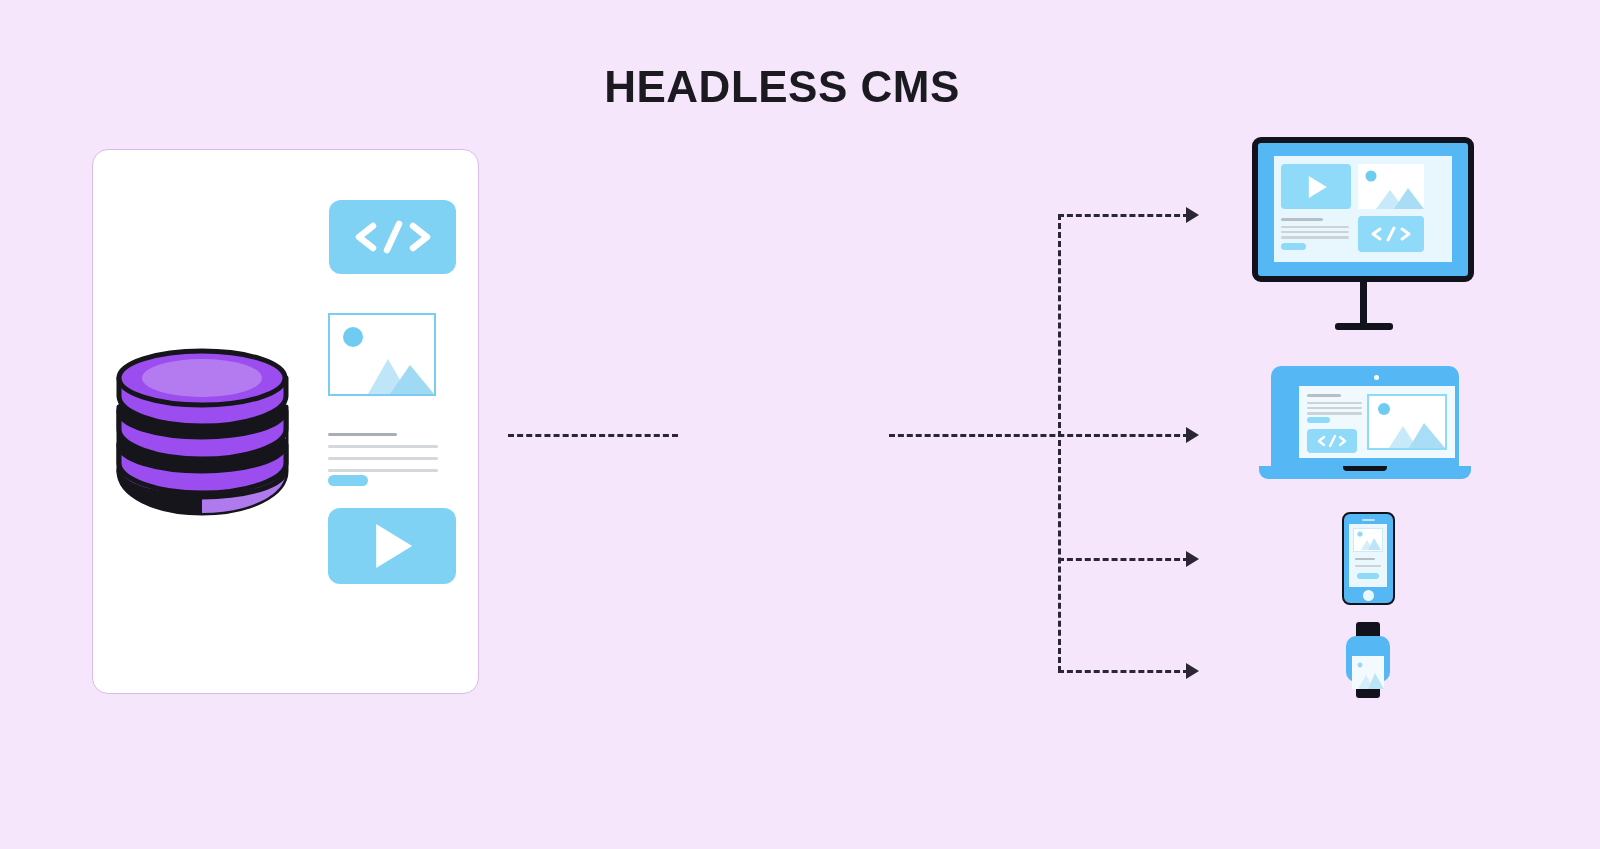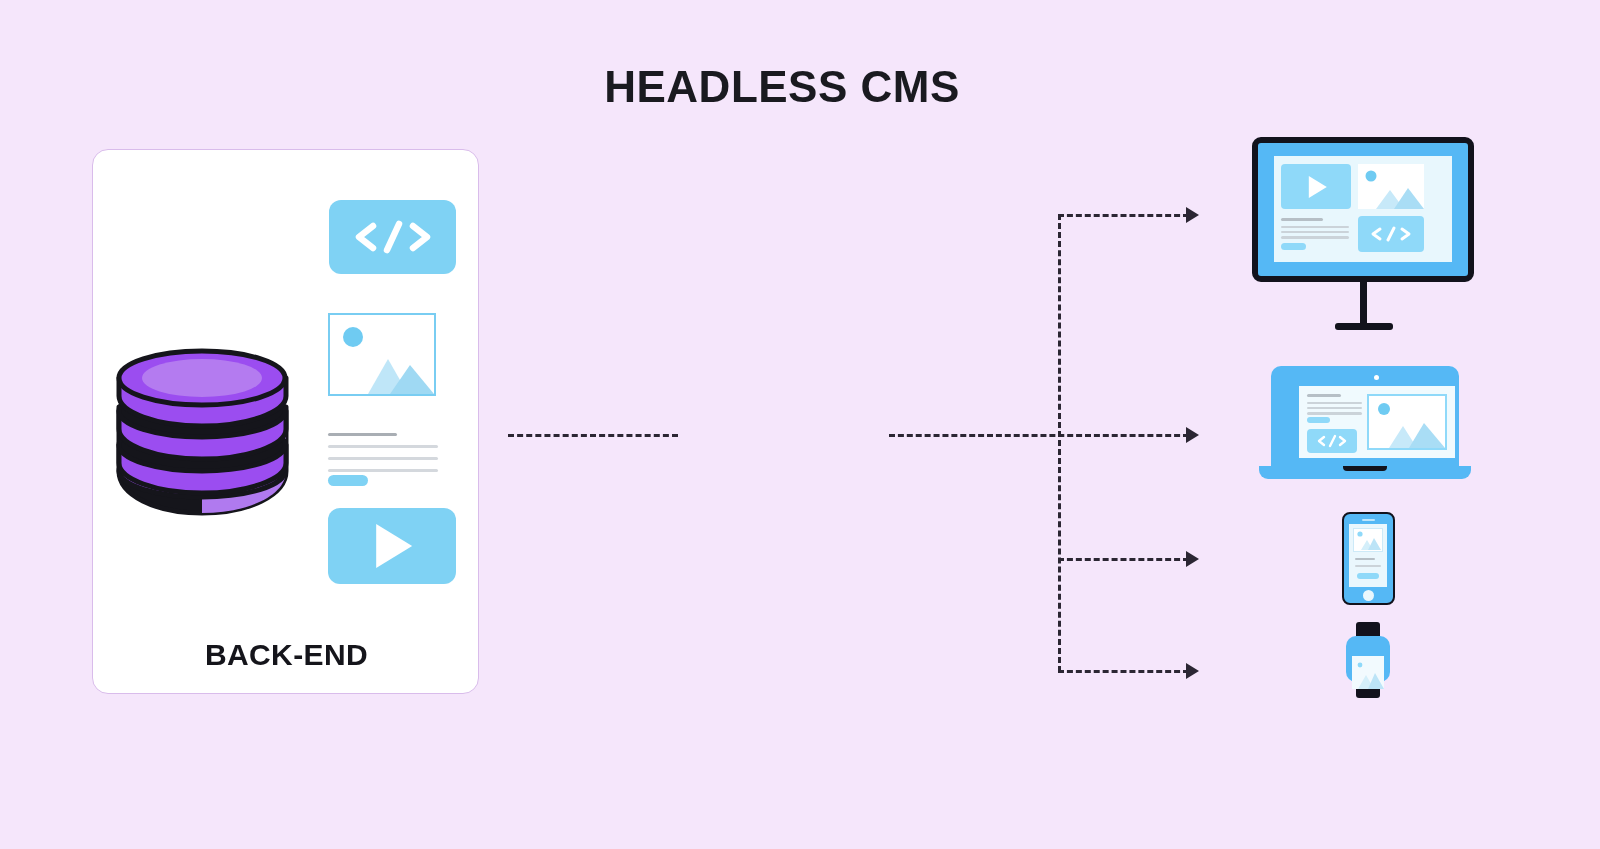--- a/index.html
+++ b/index.html
@@ -236,21 +236,20 @@
       <div class="ln full"></div>
       <div class="ln full"></div>
       <div class="ln full"></div>
     </div>
     <div id="card-pill"></div>
 
     <div id="card-video">
       <div class="play"></div>
     </div>
 
-    <div id="backend-label">BACK-END</div>
   </div>
 
   <div class="dash dash-h" style="left:508px; top:434px; width:170px;"></div>
 
 
   <div class="dash dash-h" style="left:889px; top:434px; width:300px;"></div>
   <div class="arrow" style="left:1186px; top:427px;"></div>
 
   <div class="dash dash-v" style="left:1058px; top:214px; height:458px;"></div>
 

